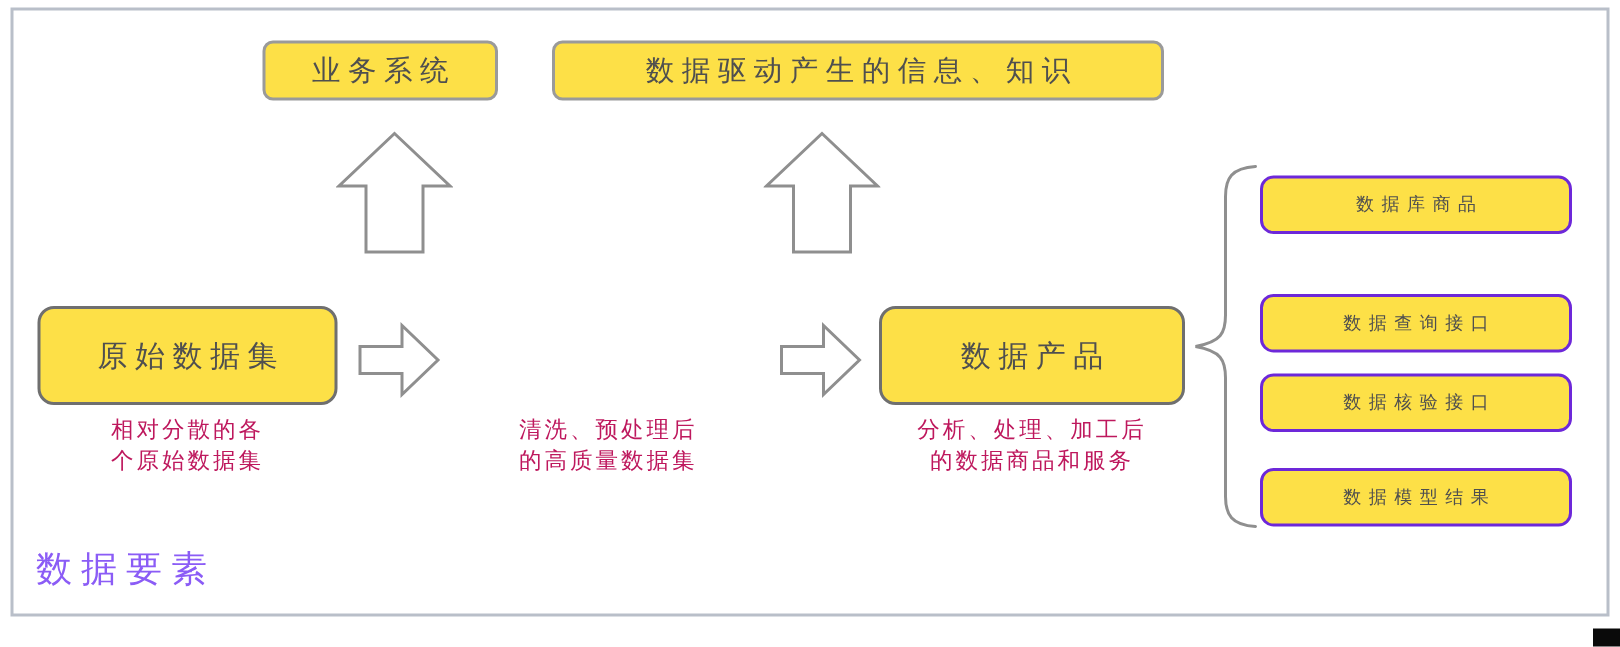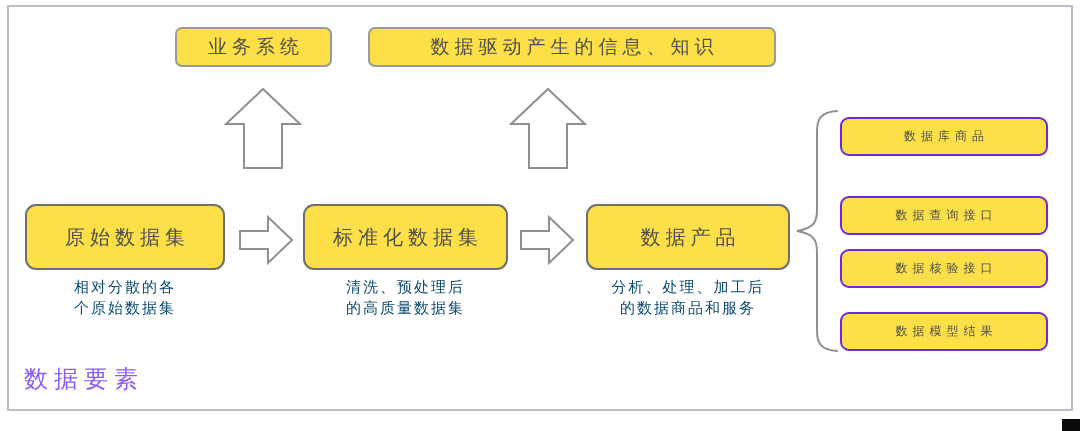--- a/index.html
+++ b/index.html
@@ -15,21 +15,21 @@
   }
   .box {
     position: absolute; display: flex; align-items: center; justify-content: center;
     background: #fde047; color: #4f4f4f; letter-spacing: 5px; text-indent: 5px;
     white-space: nowrap;
   }
   .top-box  { border: 2px solid #9a9a9a; border-radius: 7px; font-size: 19px; height: 40px; top: 27px; }
   .flow-box { border: 2px solid #6f6f6f; border-radius: 11px; font-size: 20px; height: 66px; top: 204px; }
   .out-box  { border: 2px solid #6d28d9; border-radius: 9px; font-size: 12px; height: 39px; left: 840px; width: 208px; }
   .desc {
-    position: absolute; top: 277px; text-align: center; color: #0c4a6e;
+    position: absolute; top: 277px; text-align: center; color: #be185d;
     font-size: 15px; line-height: 21px; letter-spacing: 2px;
   }
   .arrow { position: absolute; }
   .caption {
     position: absolute; left: 24px; top: 363px; color: #8b5cf6;
     font-size: 24px; letter-spacing: 6px; font-weight: 500;
   }
   .black-mark { position: absolute; left: 1062px; top: 419px; width: 18px; height: 12px; background: #0a0a0a; }
   svg { display: block; }
 </style>
@@ -55,21 +55,20 @@
   </div>
 
   <div class="box flow-box" style="left:25px; width:200px;text-align:center;">原始数据集</div>
 
   <div class="arrow" style="left:238px; top:214px;">
     <svg width="56" height="52" viewBox="0 0 56 52">
       <path d="M2,17 L30,17 L30,3 L54,26 L30,49 L30,35 L2,35 Z" fill="#ffffff" stroke="#8f8f8f" stroke-width="2" stroke-linejoin="miter"></path>
     </svg>
   </div>
 
-  <div class="box flow-box" style="left:303px; width:205px;">标准化数据集</div>
 
   <div class="arrow" style="left:519px; top:214px;">
     <svg width="56" height="52" viewBox="0 0 56 52">
       <path d="M2,17 L30,17 L30,3 L54,26 L30,49 L30,35 L2,35 Z" fill="#ffffff" stroke="#8f8f8f" stroke-width="2" stroke-linejoin="miter"></path>
     </svg>
   </div>
 
   <div class="box flow-box" style="left:586px; width:204px;">数据产品</div>
 
   <div class="desc" style="left:25px; width:200px;">

